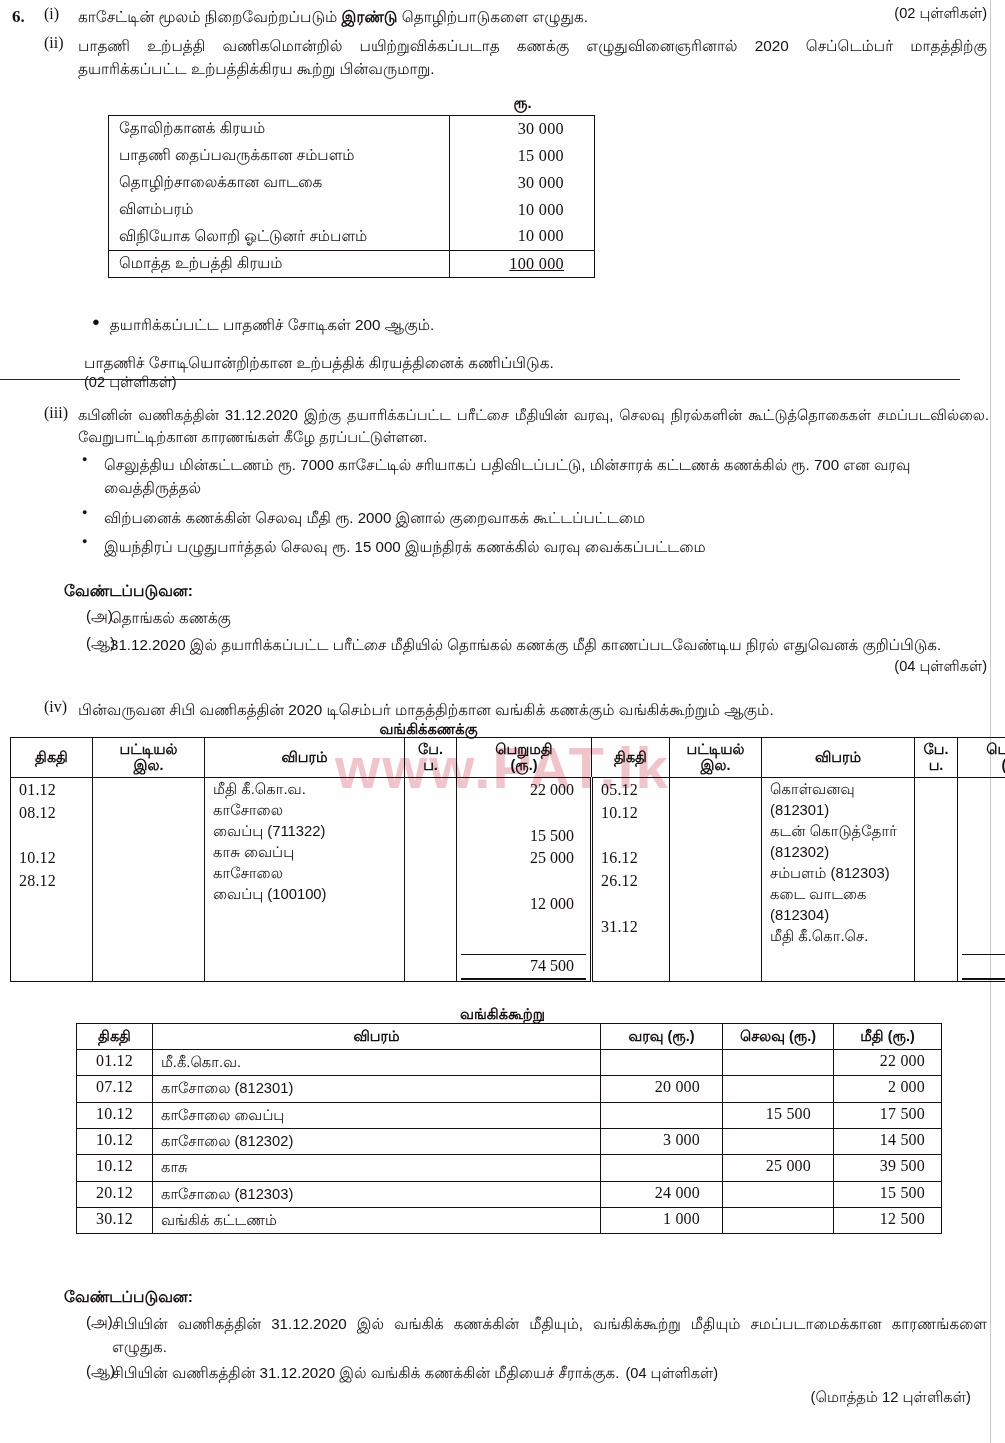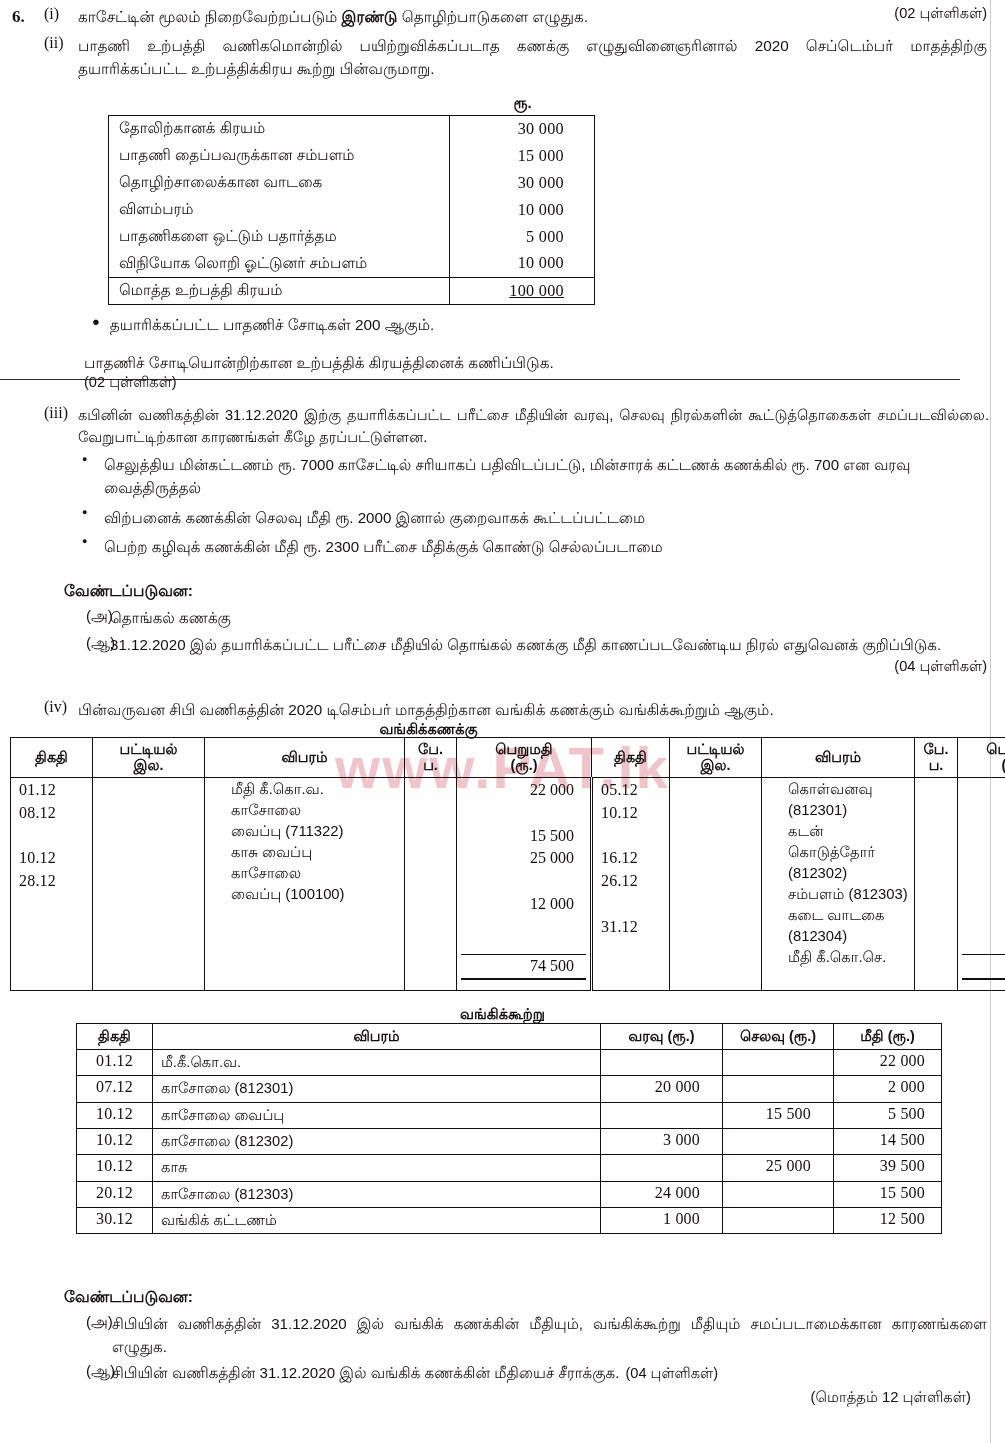--- a/index.html
+++ b/index.html
@@ -202,21 +202,21 @@
     line-height:1.12;
     padding:3px 2px 4px;
     height:40px;
     vertical-align:middle;
   }
   table.bank td.date, table.bank td.num {
     font-family:"Liberation Serif", serif;
     font-size:16px;
   }
   table.bank td.date { text-align:left; padding-left:8px; letter-spacing:0.2px; }
-  table.bank td.part { text-align:left; padding-left:26px; font-size:14.8px;margin-left:35px; }
+  table.bank td.part { text-align:left; padding-left:8px; font-size:14.8px;margin-left:35px; }
   table.bank td.mid-sep { border-left:3px double #15100f; }
   .tcell-lines div { line-height:1.42; min-height:20px; }
   .tcell-lines div.blank { }
   td.vcol { padding:0; }
   td.vcol .vlines { }
   td.vcol .vlines div {
     line-height:1.42; min-height:20px;
     text-align:right; padding-right:12px;
     font-family:"Liberation Serif", serif; font-size:16px;
   }
@@ -320,24 +320,20 @@
           </tr>
           <tr>
             <td>தொழிற்சாலைக்கான வாடகை</td>
             <td class="amt">30 000</td>
           </tr>
           <tr>
             <td>விளம்பரம்</td>
             <td class="amt">10 000</td>
           </tr>
           <tr>
-            <td>பாதணிகளை ஒட்டும் பதார்த்தம</td>
-            <td class="amt">5 000</td>
-          </tr>
-          <tr>
             <td>விநியோக லொறி ஓட்டுனர் சம்பளம்</td>
             <td class="amt">10 000</td>
           </tr>
           <tr class="total">
             <td>மொத்த உற்பத்தி கிரயம்</td>
             <td class="amt">100 000</td>
           </tr>
         </tbody>
       </table>
     </div>
@@ -355,21 +351,21 @@
     <div class="hr-div" style="top:379px;"></div>
 
     <div id="part-iii">
       <div class="row-line">
         <div class="roman">(iii)</div>
         <div class="body ta-sm ta justify">கபினின் வணிகத்தின் 31.12.2020 இற்கு தயாரிக்கப்பட்ட பரீட்சை மீதியின் வரவு, செலவு நிரல்களின் கூட்டுத்தொகைகள் சமப்படவில்லை. வேறுபாட்டிற்கான காரணங்கள் கீழே தரப்பட்டுள்ளன.</div>
       </div>
       <ul class="dots" style="margin-left:34px;">
         <li>செலுத்திய மின்கட்டணம் ரூ. 7000 காசேட்டில் சரியாகப் பதிவிடப்பட்டு, மின்சாரக் கட்டணக் கணக்கில் ரூ. 700 என வரவு வைத்திருத்தல்</li>
         <li>விற்பனைக் கணக்கின் செலவு மீதி ரூ. 2000 இனால் குறைவாகக் கூட்டப்பட்டமை</li>
-        <li>பெற்ற கழிவுக் கணக்கின் மீதி ரூ. 2300 பரீட்சை மீதிக்குக் கொண்டு செல்லப்படாமை</li>
+        <li>இயந்திரப் பழுதுபார்த்தல் செலவு ரூ. 15 000 இயந்திரக் கணக்கில் வரவு வைக்கப்பட்டமை</li>
       </ul>
     </div>
 
     <div id="needed-1">
       <div class="needed-head">வேண்டப்படுவன:</div>
       <ol class="tamil-list">
         <li>
           <span class="lbl">(அ)</span>
           <span class="txt">தொங்கல் கணக்கு</span>
         </li>
@@ -556,21 +552,21 @@
             <td class="part">காசோலை (812301)</td>
             <td class="num">20 000</td>
             <td class="num"></td>
             <td class="num bal">2 000</td>
           </tr>
           <tr>
             <td class="date">10.12</td>
             <td class="part">காசோலை  வைப்பு</td>
             <td class="num"></td>
             <td class="num">15 500</td>
-            <td class="num bal">5 500</td>
+            <td class="num bal">17 500</td>
           </tr>
           <tr>
             <td class="date">10.12</td>
             <td class="part">காசோலை (812302)</td>
             <td class="num">3 000</td>
             <td class="num"></td>
             <td class="num bal">14 500</td>
           </tr>
           <tr>
             <td class="date">10.12</td>

